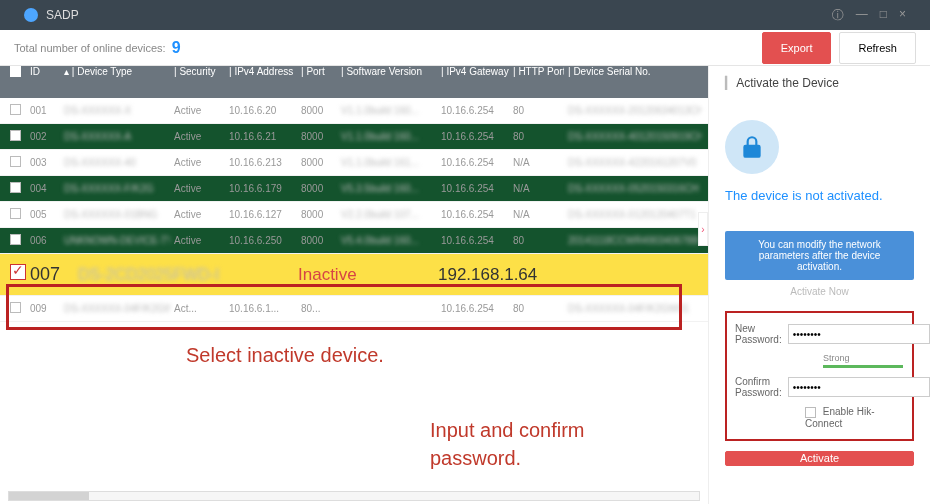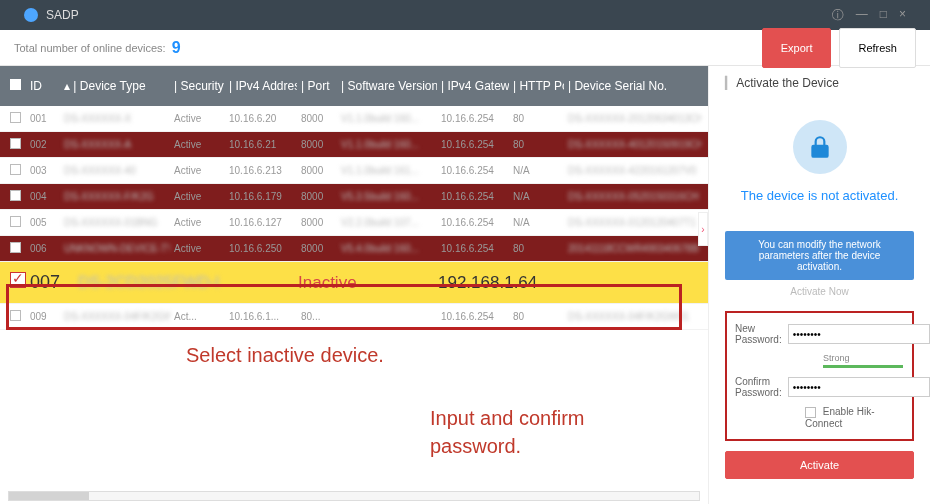--- a/index.html
+++ b/index.html
@@ -6,31 +6,31 @@
 body{background:#fff;width:930px;height:504px;overflow:hidden;font-size:11px;color:#555}
 .titlebar{height:30px;background:#3a4650;color:#ddd;display:flex;align-items:center;padding:0 24px}
 .titlebar .logo{width:14px;height:14px;border-radius:50%;background:#4da6ff;margin-right:8px}
 .titlebar .title{font-size:12px;flex:1;color:#ddd}
 .titlebar .wicons{display:flex;gap:12px;color:#999}
 .titlebar .wicons span{cursor:pointer;font-size:12px}
 .subbar{height:36px;display:flex;align-items:center;padding:0 14px;border-bottom:1px solid #e5e5e5}
 .subbar .label{color:#888;font-size:11px}
 .subbar .count{color:#1e90ff;font-size:16px;font-weight:600;margin-left:6px}
 .subbar .spacer{flex:1}
-.btn{height:40px;padding:0 18px;font-size:11px;border:1px solid #ddd;background:#fff;cursor:pointer;border-radius:2px}
+.btn{height:32px;padding:0 18px;font-size:11px;border:1px solid #ddd;background:#fff;cursor:pointer;border-radius:2px}
 .btn.primary{background:#e35050;border-color:#e35050;color:#fff}
-.btn.block{width:100%;height:28px}
+.btn.block{width:100%;height:15px}
 .subbar .btn{margin-left:8px}
 .main{display:flex;height:438px}
 .left{flex:1;position:relative;overflow:hidden}
 .right{width:222px;border-left:1px solid #eee;padding:10px 16px;position:relative;display:flex;flex-direction:column}
-.thead{height:40px;background:#6b757e;color:#fff;display:flex;align-items:center;font-size:12px;padding:0 6px}
+.thead{height:32px;background:#6b757e;color:#fff;display:flex;align-items:flex-start;font-size:10px;padding:0 6px}
 .thead .col{padding:0 4px;overflow:hidden;white-space:nowrap}
 .row{height:26px;display:flex;align-items:center;border-bottom:1px solid #f2f2f2;font-size:10px;color:#999;padding:0 6px}
-.row.alt{background:#7f1d1d}
+.row.alt{background:#14532d}
 .row .col{padding:0 4px;overflow:hidden;white-space:nowrap}
 .c-cb{width:20px}
 .c-id{width:34px}
 .c-type{width:110px}
 .c-sec{width:55px}
 .c-ip{width:72px}
 .c-port{width:40px}
 .c-ver{width:100px}
 .c-gw{width:72px}
 .c-http{width:55px}
@@ -41,24 +41,24 @@
 .row.sel .c-cb .cb{width:16px;height:16px;border:1px solid #c33;position:relative}
 .row.sel .c-cb .cb::after{content:"✓";color:#c33;position:absolute;top:-3px;left:1px;font-size:14px}
 .row.sel .c-id{font-size:18px;width:48px;color:#333}
 .row.sel .c-type{width:220px}
 .row.sel .status-inactive{color:#d64545;font-size:17px}
 .row.sel .ipaddr{color:#333;font-size:17px}
 .selbox{position:absolute;border:3px solid #b22;pointer-events:none}
 .selbox.a{left:6px;top:218px;width:676px;height:46px}
 .ann{position:absolute;color:#c0392b;font-size:20px}
 .ann.a{left:186px;top:278px}
-.ann.b{left:430px;top:338px;line-height:1.4}
+.ann.b{left:430px;top:350px;line-height:1.4}
 .right .pane-title{font-size:12px;color:#444;margin-bottom:6px}
 .right .pane-title::before{content:"▎";color:#bbb;margin-right:2px}
-.lock-wrap{display:flex;flex-direction:column;align-items:center;padding:24px 0 6px}
+.lock-wrap{display:flex;flex-direction:column;align-items:flex-start;padding:24px 0 6px}
 .lock-circle{width:54px;height:54px;border-radius:50%;background:#cfe6f7;display:flex;align-items:center;justify-content:center;margin-bottom:14px}
 .lock-msg{color:#1e90ff;font-size:13px}
 .tip{background:#4a90d9;color:#fff;font-size:10px;text-align:center;padding:8px 10px;border-radius:2px;margin-top:22px}
 .actnow{text-align:center;color:#bbb;font-size:10px;padding:6px 0 10px}
 .formbox{border:2px solid #b22;padding:10px 8px;margin-top:4px}
 .frow{display:flex;align-items:center;margin-bottom:8px;font-size:10px;color:#666}
 .frow label{width:82px;text-align:left;padding-right:6px}
 .frow input[type=password]{flex:1;height:20px;border:1px solid #ccc;padding:0 4px;font-size:10px}
 .strength{margin:0 0 8px 88px}
 .strength .bar{height:3px;background:#5cb85c;width:80px}

